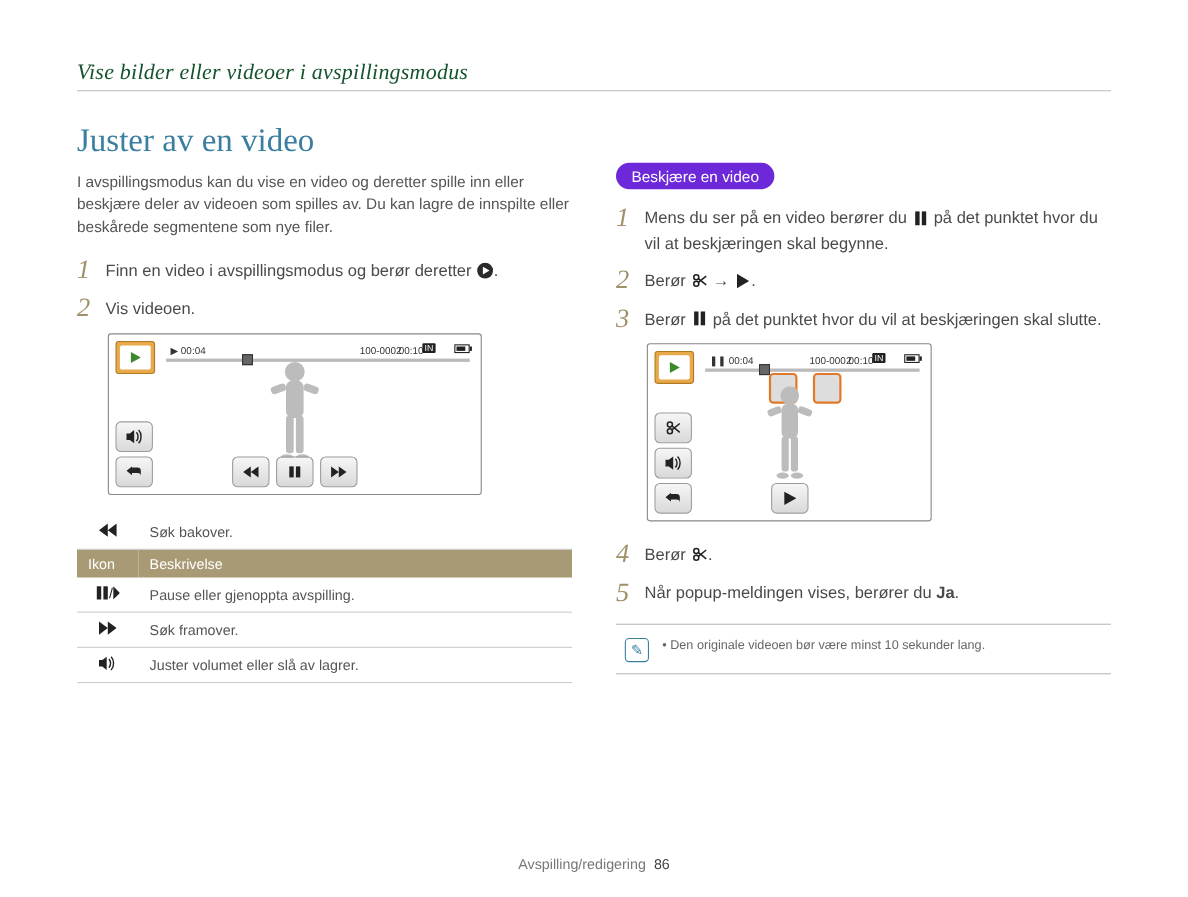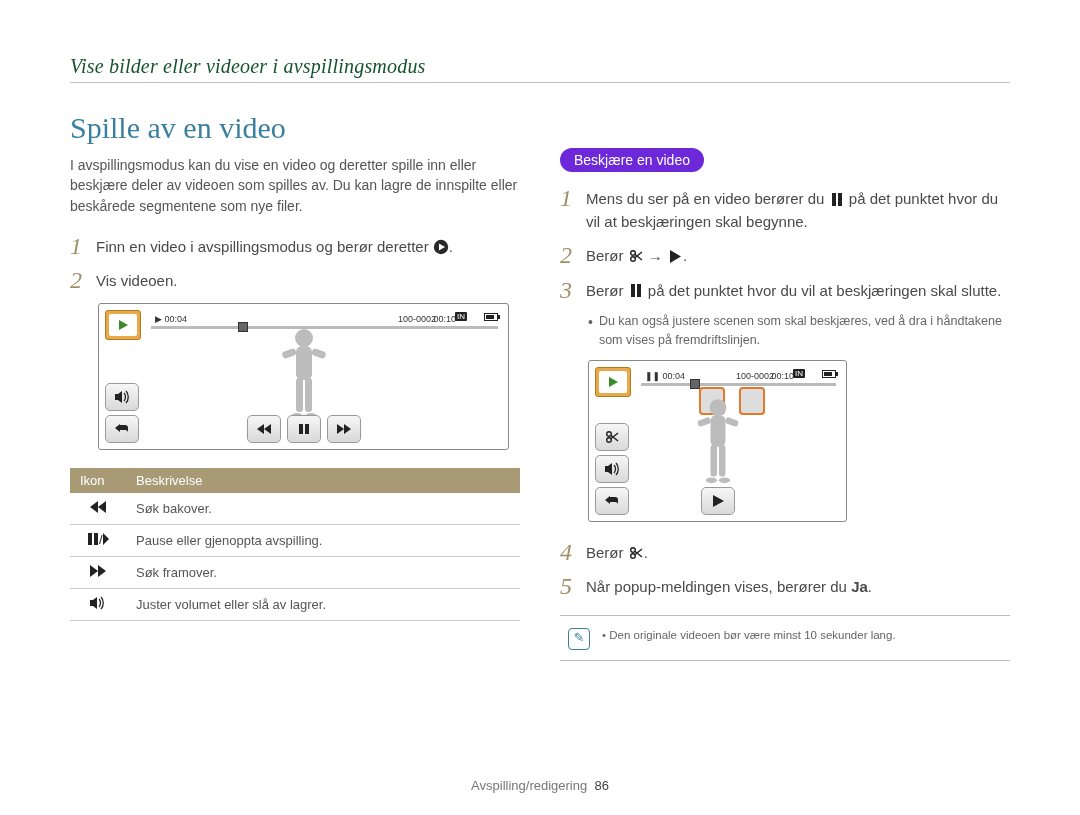--- a/index.html
+++ b/index.html
@@ -78,21 +78,21 @@
   .sub-bullet {
     font-size: 12.5px;
     color: #666;
     line-height: 1.5;
     margin: 4px 0 10px 28px;
     display: flex;
     gap: 6px;
   }
   .sub-bullet .dot::before { content: "•"; font-size: 14px; }
   .figure {
-    width: 411px;
+    width: 340px;
     border: 1px solid #888;
     border-radius: 3px;
     margin: 10px 0 18px 28px;
     position: relative;
     background: #fff;
   }
   .figure.small { width: 259px; }
   .figure-inner { position: relative; height: 145px; }
   .figure-right .figure-inner { height: 160px; }
   .thumb {
@@ -231,21 +231,21 @@
   .in-badge{display:inline-block;font-size:7px;background:#222;color:#fff;padding:0 2px;border-radius:1px;}
 </style>
 </head>
 <body>
 
 <div class="breadcrumb">Vise bilder eller videoer i avspillingsmodus</div>
 
 <div class="columns">
 
   <div class="col">
-    <h1 class="section-title">Spille av en video</h1>
+    <h1 class="section-title">Juster av en video</h1>
     <p class="intro">I avspillingsmodus kan du vise en video og deretter spille inn eller beskjære deler av videoen som spilles av. Du kan lagre de innspilte eller beskårede segmentene som nye filer.</p>
 
     <div class="step">
       <div class="step-num">1</div>
       <div class="step-body">
         <span>Finn en video i avspillingsmodus og berør deretter</span>
         <span class="inline-icon">
           <svg width="16" height="16" viewBox="0 0 16 16">
               <circle cx="8" cy="8" r="7.2" fill="#2a2a2a"></circle>
               <path d="M6 4.5 L12 8 L6 11.5 Z" fill="#fff"></path>
@@ -322,28 +322,28 @@
                 <path d="M1 1l7 5-7 5zM8 1l7 5-7 5z" fill="#222"></path>
               </svg>
             </div>
         </div>
       </div>
     </div>
 
     <table class="icon-table">
       <tbody>
           <tr>
-        <th>Ikon</th>
-        <th>Beskrivelse</th>
-      </tr>
-      <tr>
         <td><svg width="18" height="14">
                 <path d="M9 1L1 7l8 6zM17 1L9 7l8 6z" fill="#222"></path>
               </svg></td>
         <td>Søk bakover.</td>
+      </tr>
+      <tr>
+        <th>Ikon</th>
+        <th>Beskrivelse</th>
       </tr>
       <tr>
         <td><svg width="22" height="14">
                 <rect x="1" y="1" width="4" height="12" fill="#222"></rect>
                 <rect x="7" y="1" width="4" height="12" fill="#222"></rect>
                 <text x="12" y="12" font-size="13" fill="#222">/</text>
                 <path d="M16 1l6 6-6 6z" fill="#222"></path>
               </svg></td>
         <td>Pause eller gjenoppta avspilling.</td>
       </tr>
@@ -408,24 +408,20 @@
         <span class="inline-icon">
             <svg width="12" height="13">
               <rect x="1" y="0" width="4" height="13" fill="#222"></rect>
               <rect x="7" y="0" width="4" height="13" fill="#222"></rect>
             </svg>
           </span>
         <span>på det punktet hvor du vil at beskjæringen skal slutte.</span>
       </div>
     </div>
 
-    <div class="sub-bullet">
-      <span class="dot"></span>
-      <span>Du kan også justere scenen som skal beskjæres, ved å dra i håndtakene som vises på fremdriftslinjen.</span>
-    </div>
 
     
     <div class="figure figure-right small">
       <div class="figure-inner">
         <div class="thumb">
           <svg width="14" height="12">
               <path d="M3 1 L12 6 L3 11 Z" fill="#3a8a2a"></path>
             </svg>
         </div>
         <span class="topbar-text t-left">❚❚ <span>00:04</span></span>

